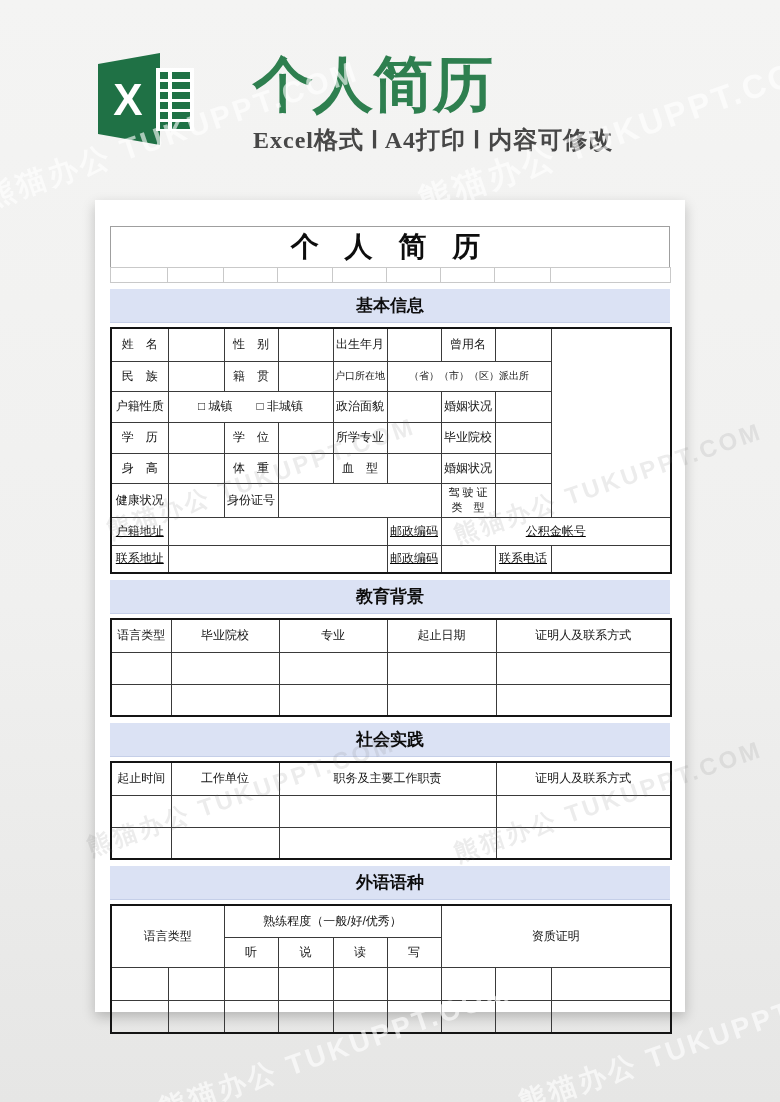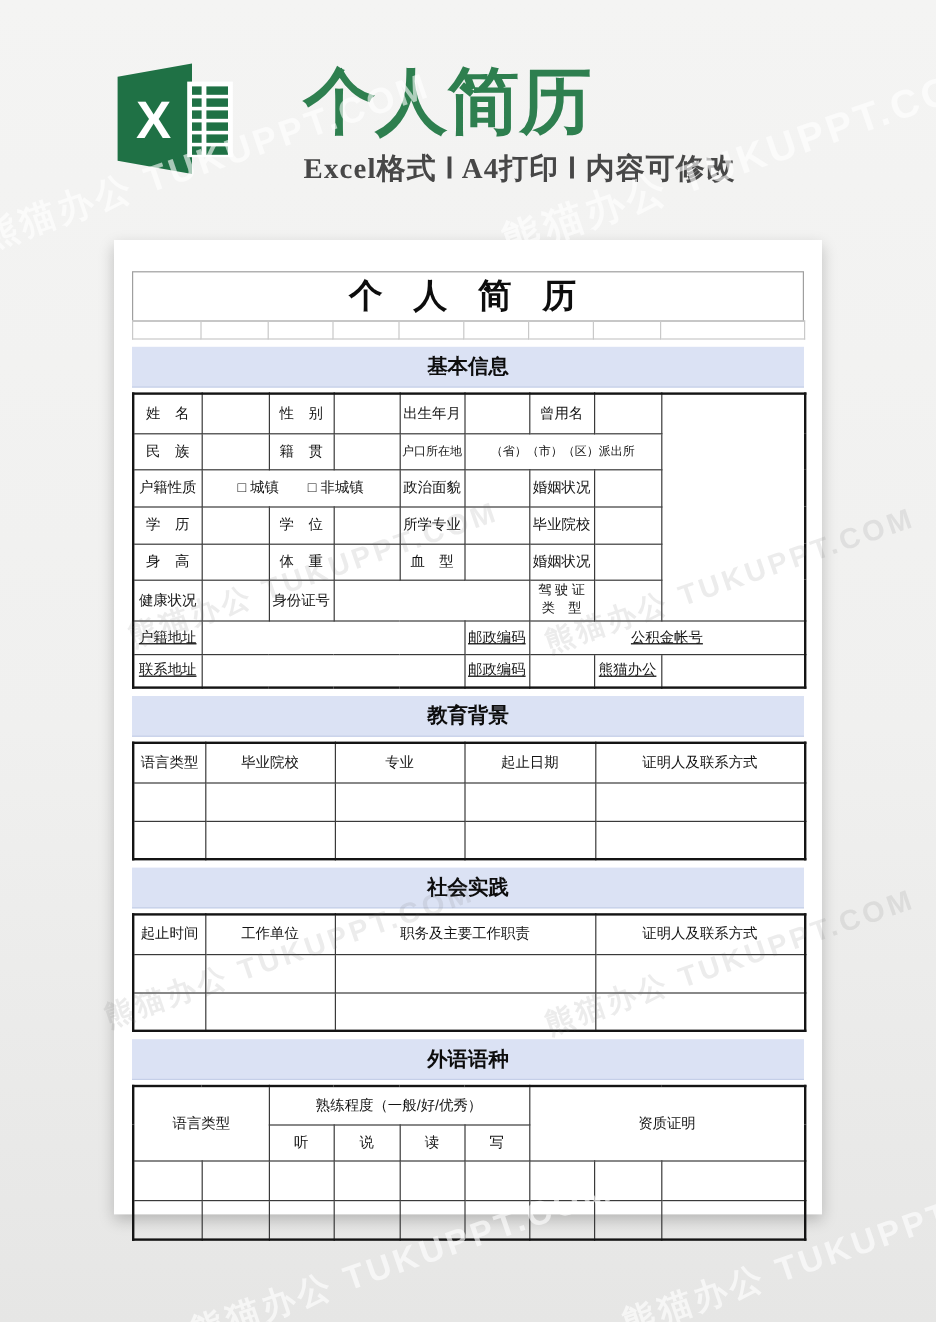--- a/index.html
+++ b/index.html
@@ -188,21 +188,21 @@
           <td>户籍地址</td>
           <td colspan="4"></td>
           <td>邮政编码</td>
           <td colspan="3">公积金帐号</td>
         </tr>
         <tr class="r28">
           <td>联系地址</td>
           <td colspan="4"></td>
           <td>邮政编码</td>
           <td></td>
-          <td>熊猫办公</td>
+          <td>联系电话</td>
           <td></td>
         </tr>
       </tbody>
         </table>
 
       <div class="section-head">教育背景</div>
       <table class="sheet-tbl">
         <colgroup>
             <col style="width:60px">
             <col style="width:108px">

